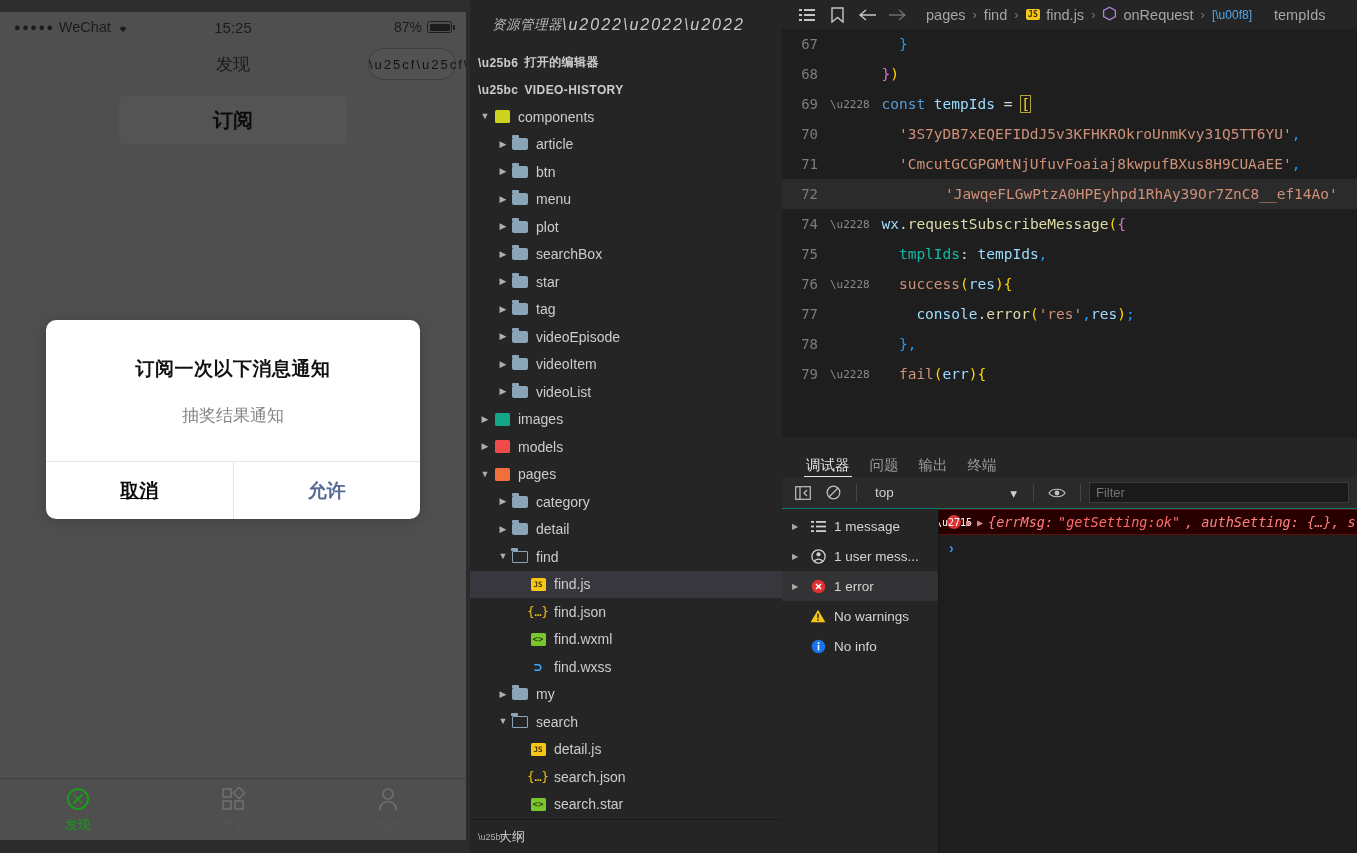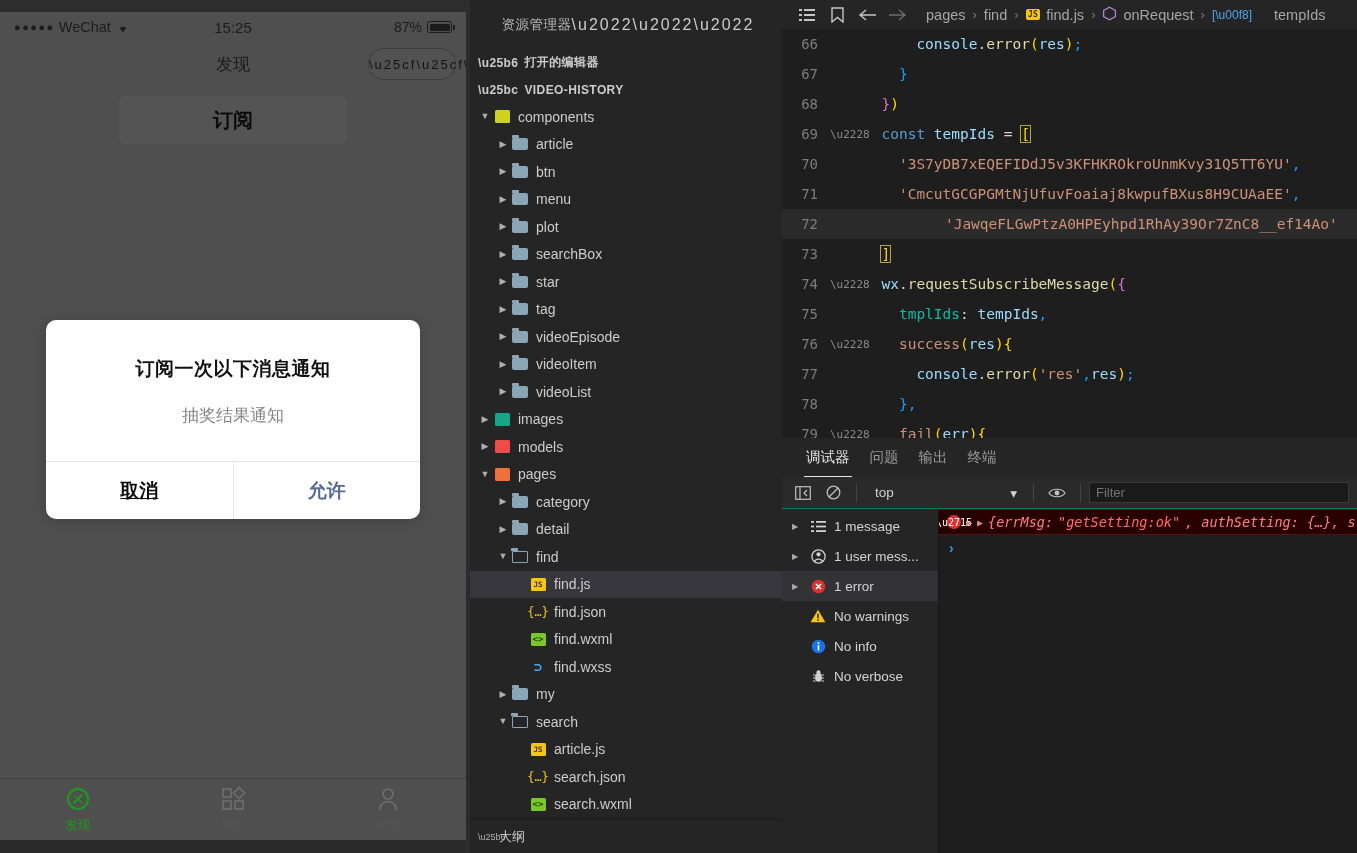--- a/index.html
+++ b/index.html
@@ -115,22 +115,22 @@
   .explorer {
     flex: 0 0 312px;
     width: 312px; height: 853px;
     background: #252526;
     color: #cccccc;
     font-size: 13px;
     position: relative;
     display: flex; flex-direction: column;
   }
   .exp-head {
-    height: 49px; display: flex; align-items: center; justify-content: center;
-    padding: 0 18px 0 22px; color: #bbbbbb; font-size: 13.5px; letter-spacing: .5px;
+    height: 49px; display: flex; align-items: center; justify-content: flex-start;
+    padding: 0 18px 0 22px; color: #bbbbbb; font-size: 13.5px; letter-spacing: .5px; font-style: italic;
   }
   .exp-ellipsis { color: #ccc; font-size: 16px; letter-spacing: 2px; line-height: 1; }
   .exp-section {
     height: 27px; display: flex; align-items: center; gap: 6px;
     padding-left: 8px; font-weight: bold; font-size: 12px; letter-spacing: .4px;
     color: #cccccc; background: #252526;
   }
   .exp-tree { flex: 1 1 auto; overflow: hidden; }
   .row {
     height: 27.5px; display: flex; align-items: center;
@@ -208,21 +208,21 @@
   .prop{ color: #14b8a6; }
   .bracket-box { outline: 1px solid #b5a642; }
 
   
   .devtools { flex: 1 1 auto; background: #1e1e1e; display: flex; flex-direction: column; min-height: 0; }
   .dt-tabs {
     height: 39px; display: flex; align-items: flex-end; gap: 0px;
     padding-left: 14px; background: #252526;
   }
   .dt-tab {
-    padding: 0 10px 10px; font-size: 14.5px; color: #9a9a9a; cursor: pointer; position: relative;
+    padding: 0 10px 2px; font-size: 14.5px; color: #9a9a9a; cursor: pointer; position: relative;
   }
   .dt-tab.active { color: #e7e7e7; }
   .dt-tab.active::after {
     content:""; position:absolute; left:8px; right:8px; bottom:0; height:1.5px; background:#e7e7e7;
   }
   .dt-sub {
     height: 34px; display: flex; align-items: center; gap: 0; background: #2a2a2a;
     border-bottom: 1px solid #1b1b1b; padding-left: 8px;
   }
   .dt-cursor-btn { width: 32px; display:flex; align-items:center; justify-content:center; color:#c8c8c8; }
@@ -555,37 +555,37 @@
             <span class="folder-open"></span>
           </span>
           <span>search</span>
         </div>
         <div class="row">
           <span style="width:44px;flex:0 0 44px"></span>
           <span class="tw"></span>
           <span class="fi">
             <span class="sq ic-js">JS</span>
           </span>
-          <span>article.js</span>
+          <span>detail.js</span>
         </div>
         <div class="row">
           <span style="width:44px;flex:0 0 44px"></span>
           <span class="tw"></span>
           <span class="fi">
             <span class="sq ic-json">{…}</span>
           </span>
           <span>search.json</span>
         </div>
         <div class="row">
           <span style="width:44px;flex:0 0 44px"></span>
           <span class="tw"></span>
           <span class="fi">
             <span class="sq ic-wxml">&lt;&gt;</span>
           </span>
-          <span>search.wxml</span>
+          <span>search.star</span>
         </div>
       </div>
     <div class="exp-footer">
       <span class="tw">\u25b6</span>
       <span>大纲</span>
     </div>
   </div>
 
   <div class="right">
 
@@ -631,25 +631,20 @@
           </svg>
       </span>
       <span class="bc-item">onRequest</span>
       <span class="bc-sep">›</span>
       <span class="bc-sym2">[\u00f8]</span>
       <span class="bc-item">tempIds</span>
     </div>
 
     <div class="editor">
 
-      <div class="cl">
-        <span class="ln">66</span>
-        <span class="fold"></span>
-        <span class="code"><span class="pl">      </span><span class="var">console</span><span class="pl">.</span><span class="fn">error</span><span class="pn">(</span><span class="var">res</span><span class="pn">)</span><span class="pn3">;</span></span>
-      </div>
 
       <div class="cl">
         <span class="ln">67</span>
         <span class="fold"></span>
         <span class="code"><span class="pl">    </span><span class="pn3">}</span></span>
       </div>
 
       <div class="cl">
         <span class="ln">68</span>
         <span class="fold"></span>
@@ -673,25 +668,20 @@
         <span class="fold"></span>
         <span class="code"><span class="pl">    </span><span class="str">'CmcutGCGPGMtNjUfuvFoaiaj8kwpufBXus8H9CUAaEE'</span><span class="pn3">,</span></span>
       </div>
 
       <div class="cl hl">
         <span class="ln">72</span>
         <span class="fold"></span>
         <span class="code"><span class="pl">    </span><span class="str">'JawqeFLGwPtzA0HPEyhpd1RhAy39Or7ZnC8__ef14Ao'</span></span>
       </div>
 
-      <div class="cl">
-        <span class="ln">73</span>
-        <span class="fold"></span>
-        <span class="code"><span class="pl">  </span><span class="pn bracket-box">]</span></span>
-      </div>
 
       <div class="cl">
         <span class="ln">74</span>
         <span class="fold">\u2228</span>
         <span class="code"><span class="pl">  </span><span class="var">wx</span><span class="pl">.</span><span class="fn">requestSubscribeMessage</span><span class="pn">(</span><span class="pn2">{</span></span>
       </div>
 
       <div class="cl">
         <span class="ln">75</span>
         <span class="fold"></span>
@@ -818,31 +808,20 @@
               <span class="tw"></span>
               <span class="side-ic">
                 <svg width="15" height="15" viewBox="0 0 15 15">
                   <circle cx="7.5" cy="7.5" r="6.8" fill="#1a73e8"></circle>
                   <rect x="6.7" y="6" width="1.6" height="5.4" fill="#fff"></rect>
                   <rect x="6.7" y="3.2" width="1.6" height="1.8" fill="#fff"></rect>
                 </svg>
               </span>
               <span>No info</span>
             </div>
-            <div class="side-row">
-              <span class="tw"></span>
-              <span class="side-ic">
-                <svg width="15" height="15" viewBox="0 0 15 15">
-                  <ellipse cx="7.5" cy="8.4" rx="3.4" ry="4.4" fill="#d0d0d0"></ellipse>
-                  <circle cx="7.5" cy="3.4" r="2.1" fill="#d0d0d0"></circle>
-                  <path d="M2 6 H4.5 M2 9 H4.2 M2 12 H4.6 M13 6 H10.5 M13 9 H10.8 M13 12 H10.4" stroke="#d0d0d0" stroke-width="1.1"></path>
-                </svg>
-              </span>
-              <span>No verbose</span>
-            </div>
           </div>
         <div class="dt-console">
           <div class="err-row">
             <span class="err-badge">\u2715</span>
             <span class="err-caret">▶</span>
             <span class="err-caret">▶</span>
             <span>{errMsg: </span>
               <span class="err-k">"getSetting:ok"</span>
               <span>, authSetting: {…}, s</span>
           </div>

